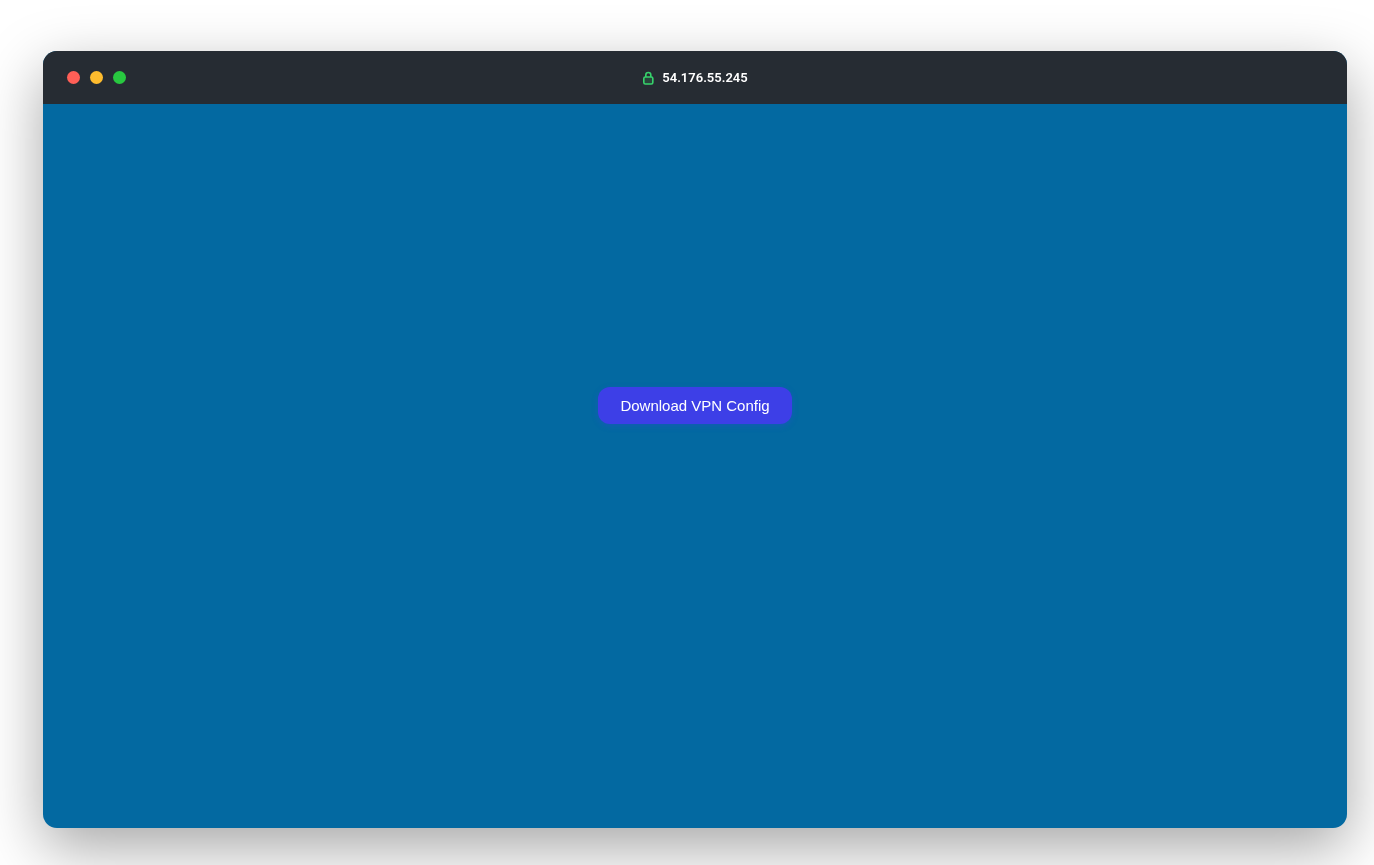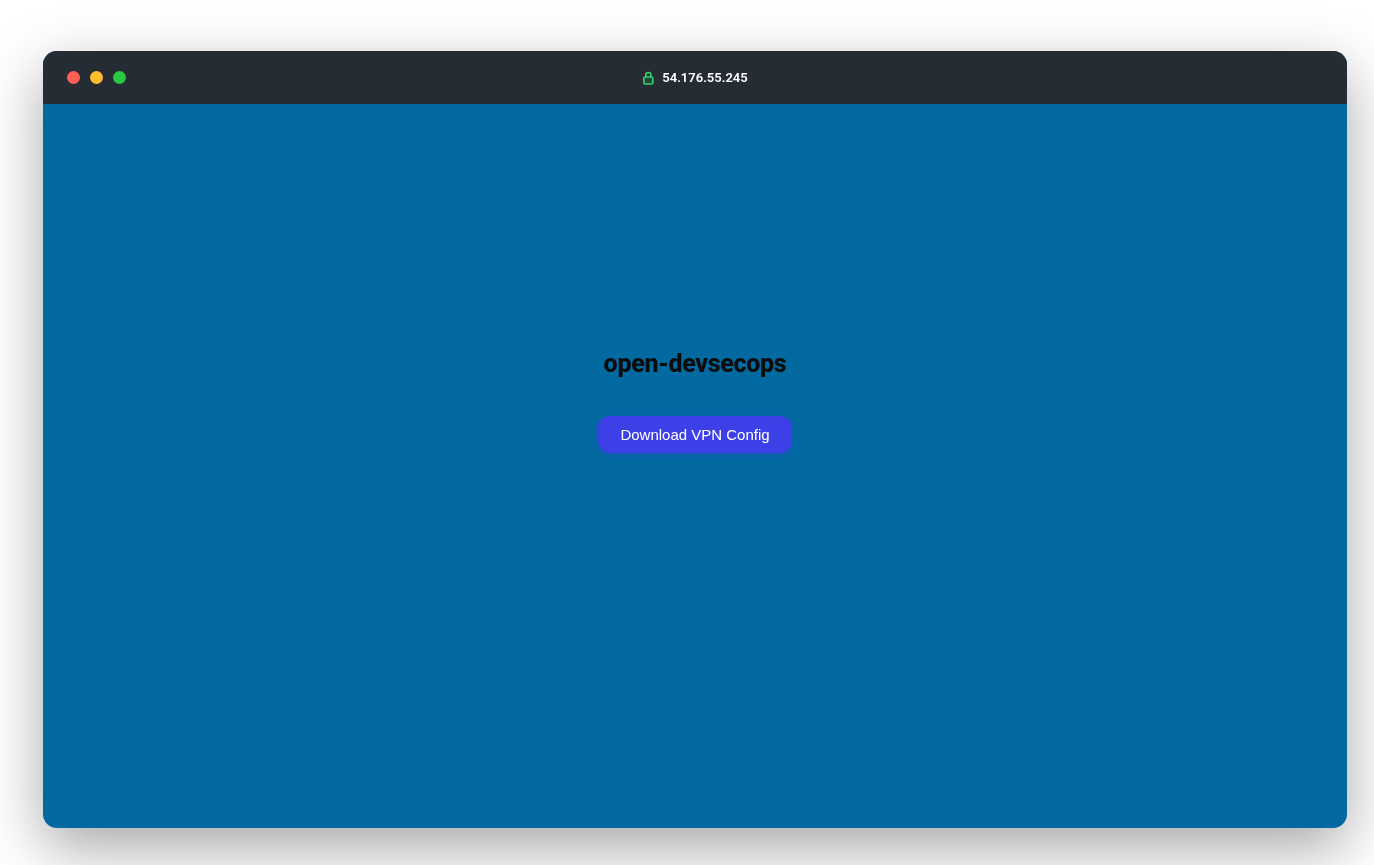--- a/index.html
+++ b/index.html
@@ -97,16 +97,15 @@
       <span class="lock-icon">
         <svg width="12" height="14" viewBox="0 0 12 14" fill="none">
           <rect x="1.5" y="6" width="9" height="7" rx="1.5" stroke="#36d26b" stroke-width="1.6" fill="#36d26b" fill-opacity="0.15"></rect>
           <path d="M3.5 6V4a2.5 2.5 0 0 1 5 0v2" stroke="#36d26b" stroke-width="1.6" fill="none"></path>
         </svg>
       </span>
       <span>54.176.55.245</span>
     </div>
   </div>
   <div class="content">
-    <h1 class="title">open-devsecops</h1>
     <button class="btn">Download VPN Config</button>
   </div>
 </div>
 
 </body></html>

